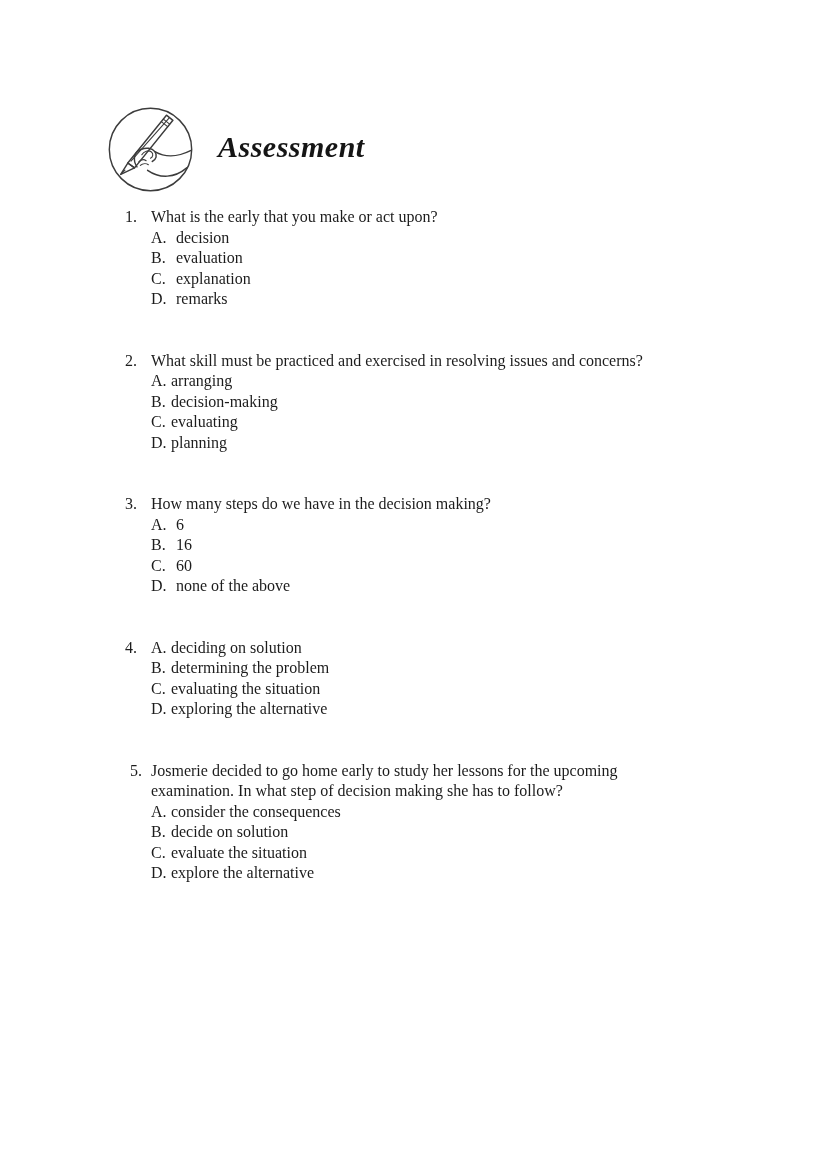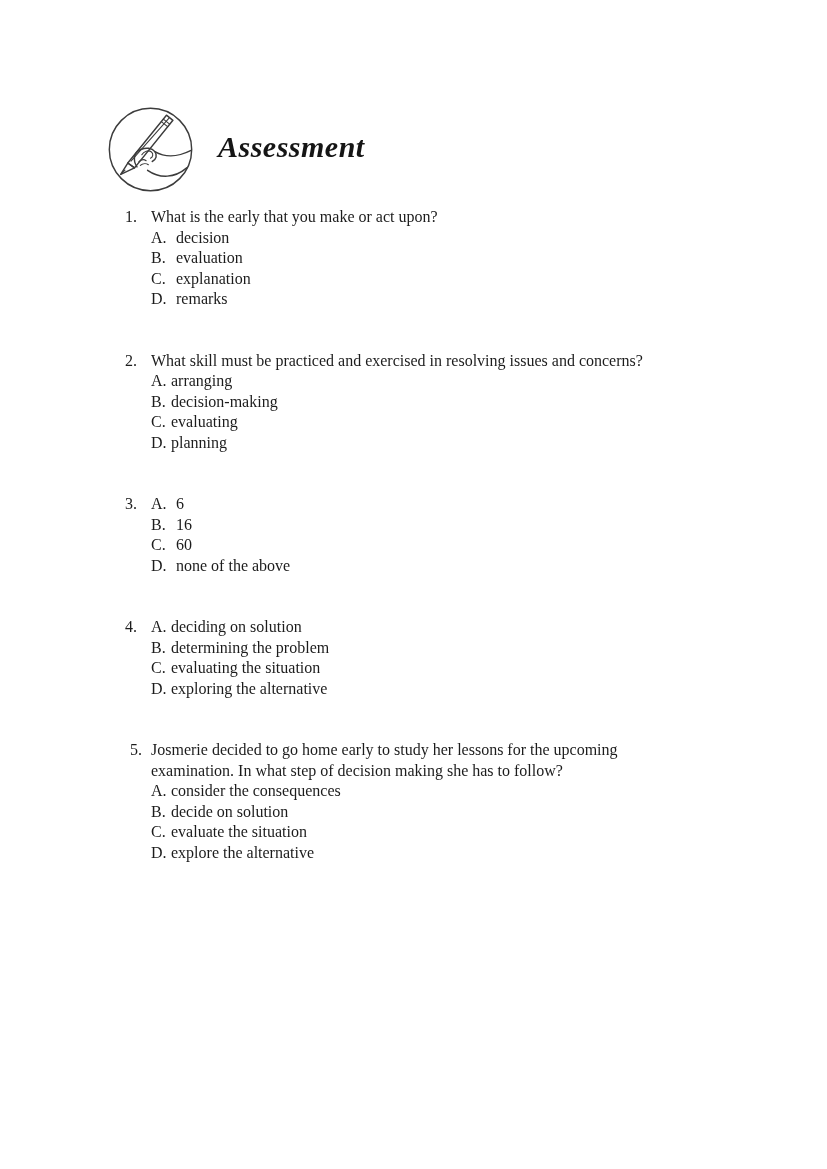--- a/index.html
+++ b/index.html
@@ -125,20 +125,21 @@
         <div class="option">
           <span class="opt-letter">D.</span>
           <span>planning</span>
         </div>
       </div>
     </div>
 
     <div class="question">
       <span class="qnum">3.</span>
       <div class="qbody wide">
+        <div class="qtext">How many steps do we have in the decision making?</div>
         <div class="option">
           <span class="opt-letter">A.</span>
           <span>6</span>
         </div>
         <div class="option">
           <span class="opt-letter">B.</span>
           <span>16</span>
         </div>
         <div class="option">
           <span class="opt-letter">C.</span>

